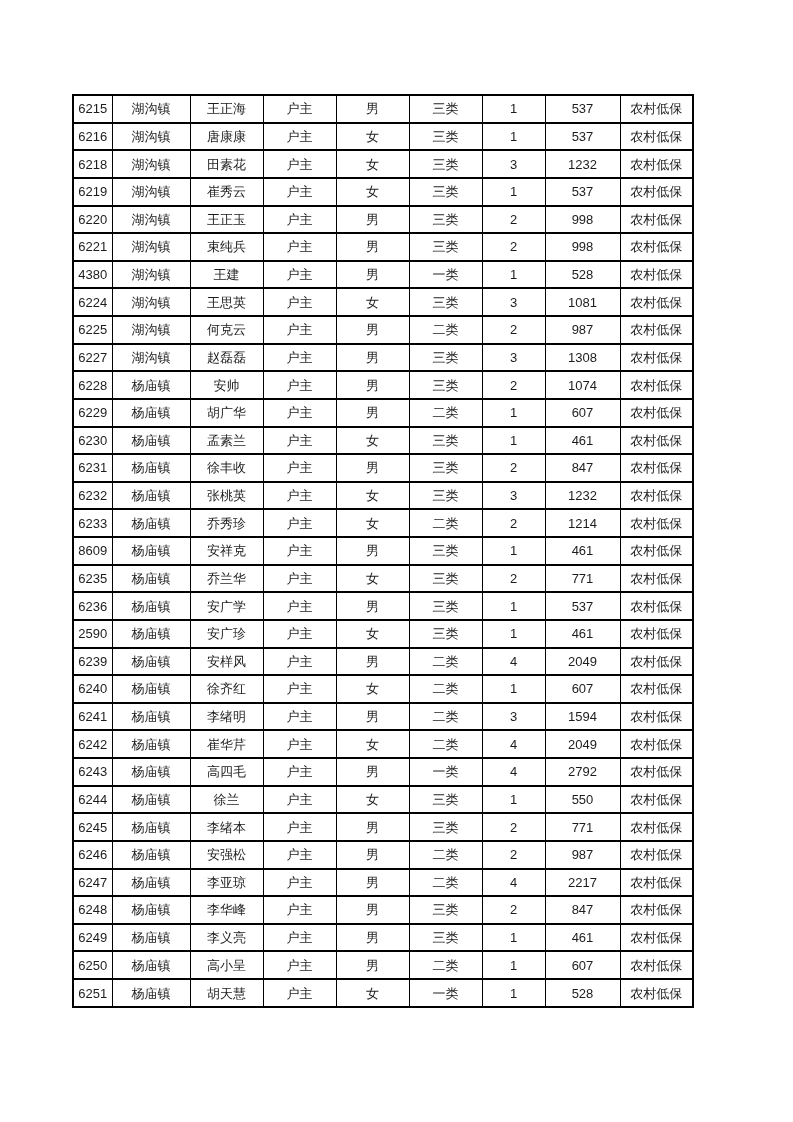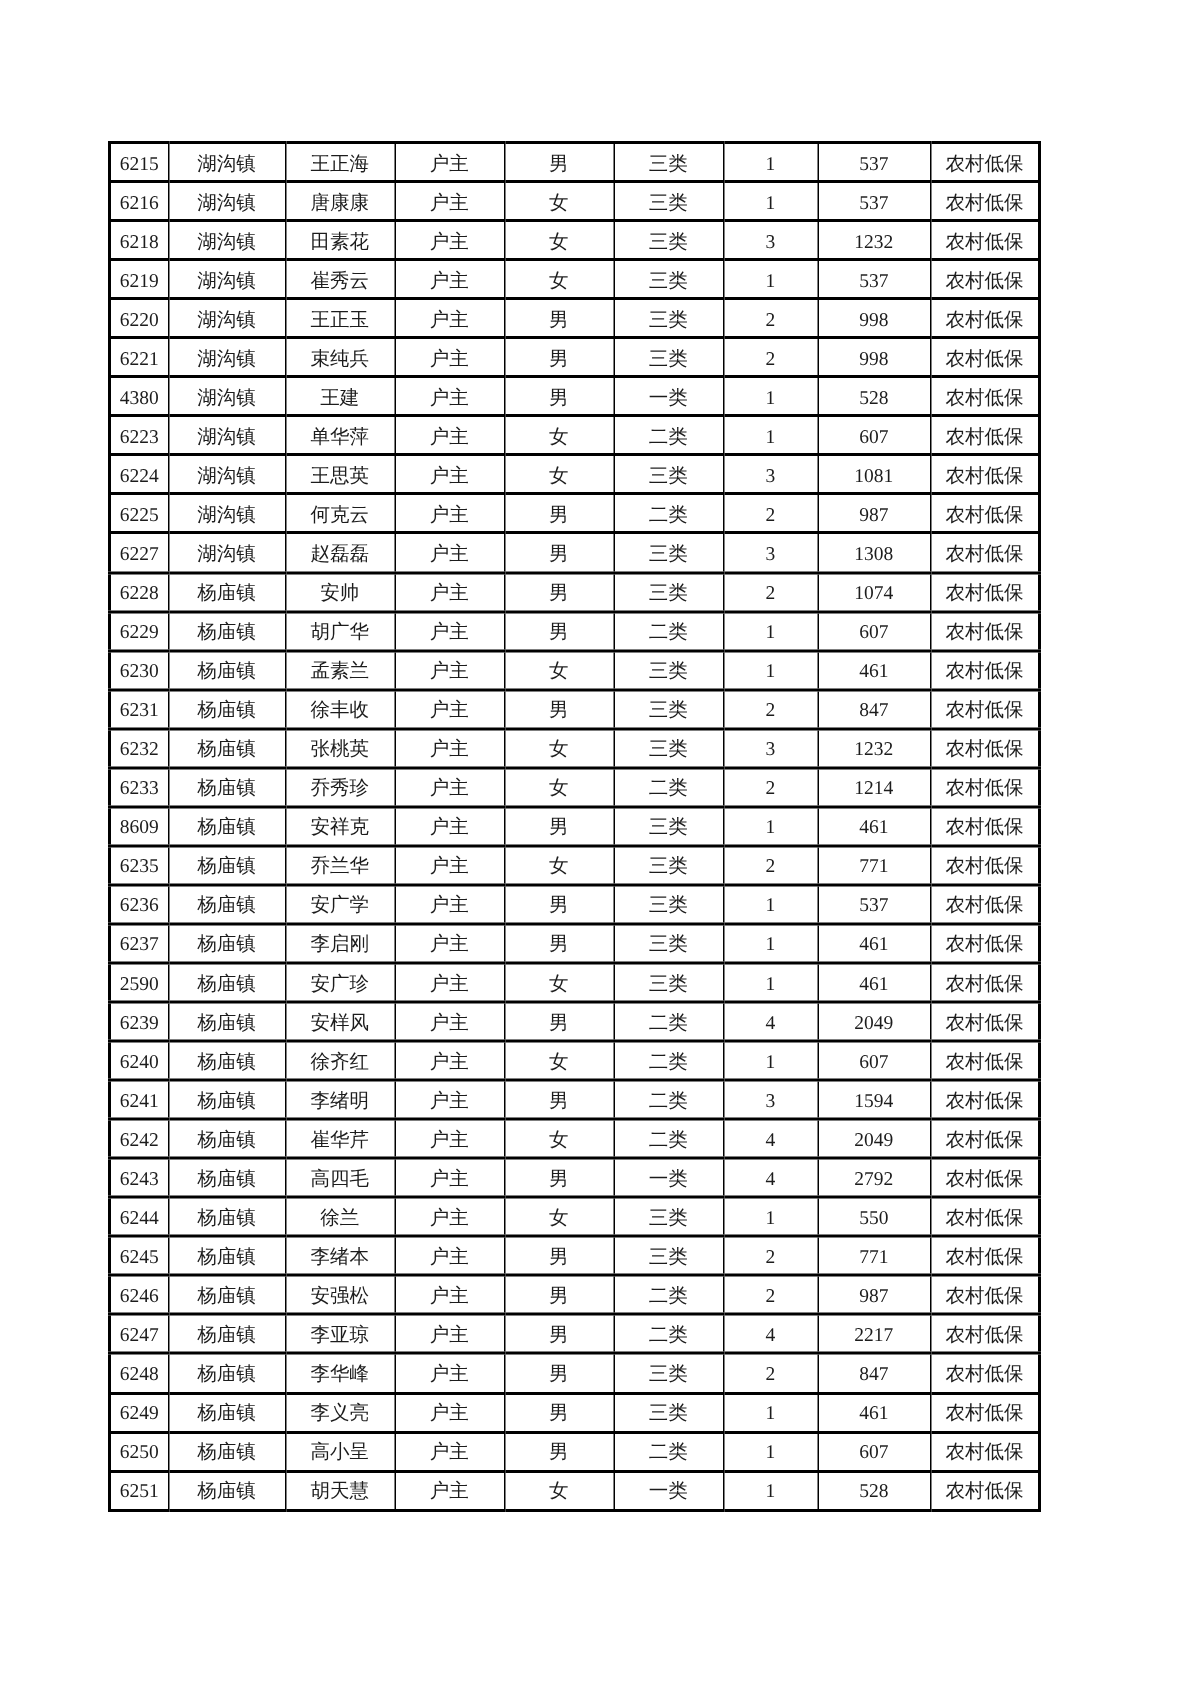--- a/index.html
+++ b/index.html
@@ -6,21 +6,21 @@
     margin: 0;
     padding: 0;
     background: #ffffff;
   }
   .page {
     position: relative;
     width: 793px;
     height: 1122px;
     background: #ffffff;
     overflow: hidden;
-    font-family: Liberation Serif, serif;
+    font-family: Liberation Sans, sans-serif;
   }
   table.records {
     position: absolute;
     left: 72px;
     top: 94px;
     width: 621px;
     height: 914px;
     border-collapse: collapse;
     table-layout: fixed;
     border: 2px solid #000000;
@@ -127,31 +127,20 @@
           <td>湖沟镇</td>
           <td>王建</td>
           <td>户主</td>
           <td>男</td>
           <td>一类</td>
           <td>1</td>
           <td>528</td>
           <td>农村低保</td>
         </tr>
         <tr>
-          <td>6223</td>
-          <td>湖沟镇</td>
-          <td>单华萍</td>
-          <td>户主</td>
-          <td>女</td>
-          <td>二类</td>
-          <td>1</td>
-          <td>607</td>
-          <td>农村低保</td>
-        </tr>
-        <tr>
           <td>6224</td>
           <td>湖沟镇</td>
           <td>王思英</td>
           <td>户主</td>
           <td>女</td>
           <td>三类</td>
           <td>3</td>
           <td>1081</td>
           <td>农村低保</td>
         </tr>
@@ -267,31 +256,20 @@
         </tr>
         <tr>
           <td>6236</td>
           <td>杨庙镇</td>
           <td>安广学</td>
           <td>户主</td>
           <td>男</td>
           <td>三类</td>
           <td>1</td>
           <td>537</td>
-          <td>农村低保</td>
-        </tr>
-        <tr>
-          <td>6237</td>
-          <td>杨庙镇</td>
-          <td>李启刚</td>
-          <td>户主</td>
-          <td>男</td>
-          <td>三类</td>
-          <td>1</td>
-          <td>461</td>
           <td>农村低保</td>
         </tr>
         <tr>
           <td>2590</td>
           <td>杨庙镇</td>
           <td>安广珍</td>
           <td>户主</td>
           <td>女</td>
           <td>三类</td>
           <td>1</td>

